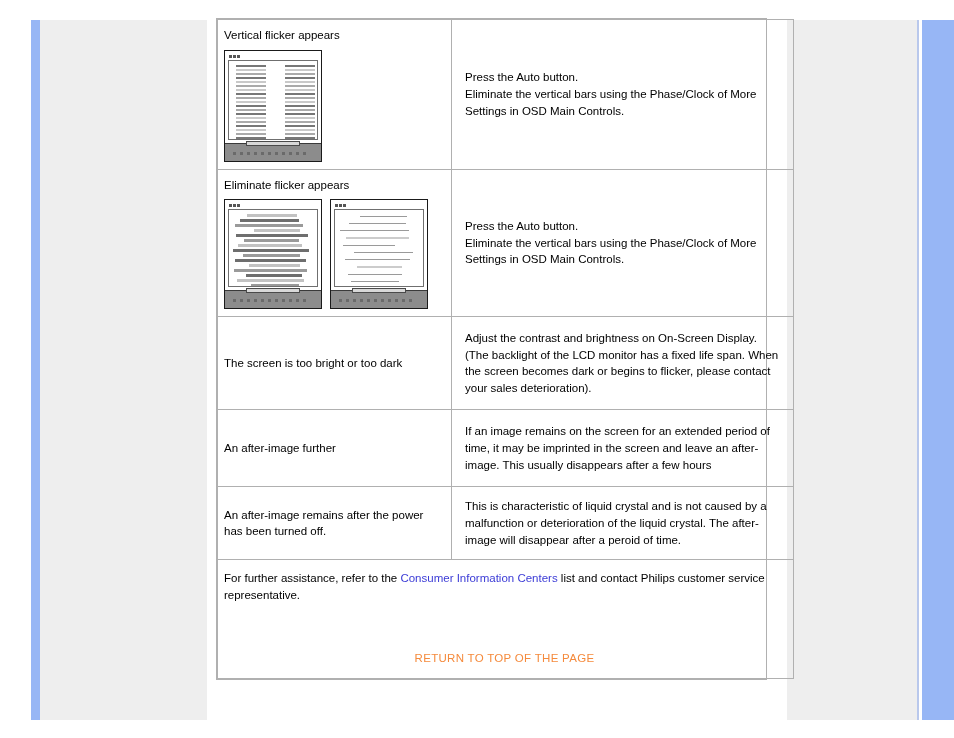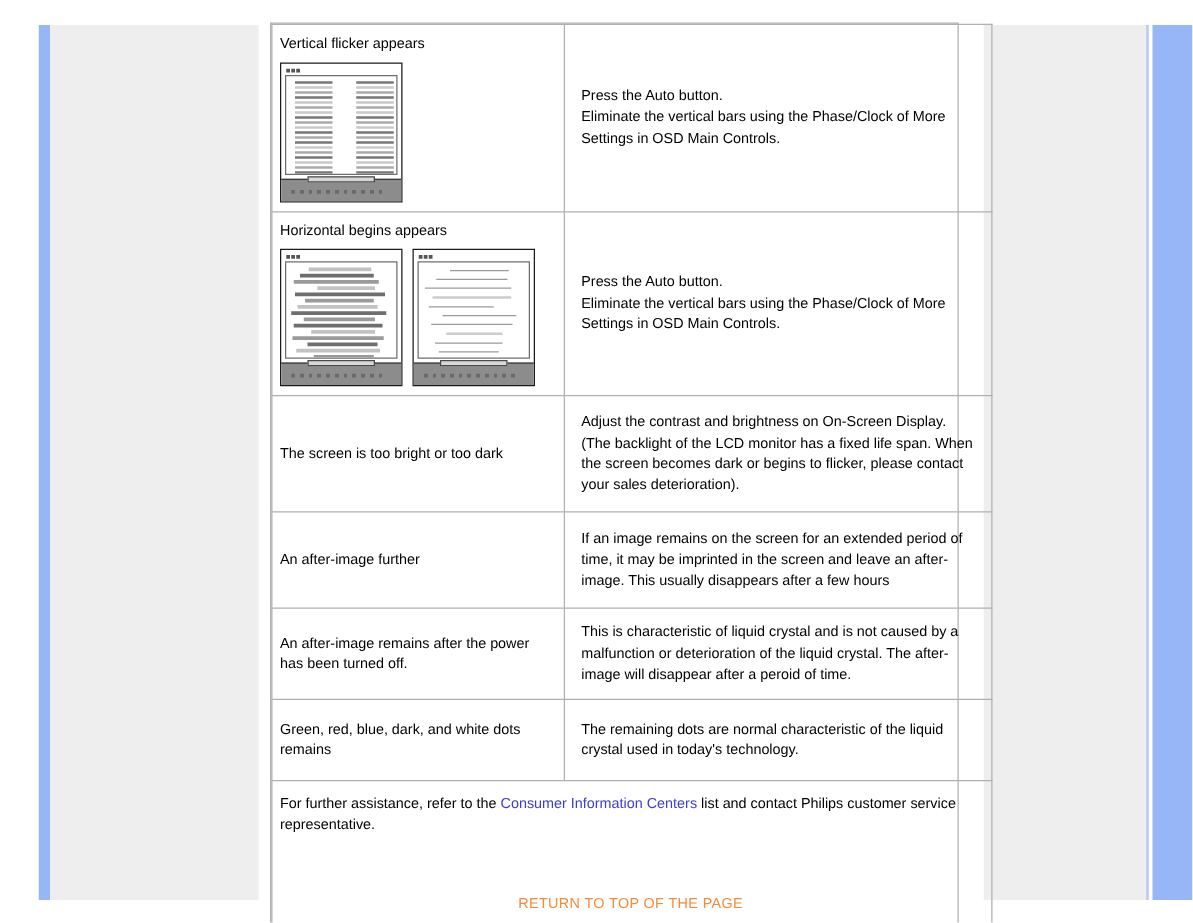--- a/index.html
+++ b/index.html
@@ -287,21 +287,21 @@
           </td>
           <td class="sol">
             <p>Press the Auto button.</p>
             <p>Eliminate the vertical bars using the Phase/Clock of More</p>
             <p>Settings in OSD Main Controls.</p>
           </td>
         </tr>
 
         <tr>
           <td class="sym sym-top">
-            <span class="sym-label">Horizontal begins appears</span>
+            <span class="sym-label">Eliminate flicker appears</span>
             <div class="mon-row">
               <div class="monitor">
                 <div class="mon-titlebar">
                     <i></i>
                     <i></i>
                     <i></i>
                   </div>
                 <div class="mon-screen tall">
                   <div class="hbars">
                     <span class="l" style="width:62%;margin-left:18%"></span>
@@ -382,29 +382,20 @@
           <td class="sym" style="height:58px">
             <span class="sym-label">An after-image remains after the power has been turned off.</span>
           </td>
           <td class="sol">
             <p>This is characteristic of liquid crystal and is not caused by a</p>
             <p>malfunction or deterioration of the liquid crystal. The after-</p>
             <p>image will disappear after a peroid of time.</p>
           </td>
         </tr>
 
-        <tr>
-          <td class="sym" style="height:50px">
-            <span class="sym-label">Green, red, blue, dark, and white dots remains</span>
-          </td>
-          <td class="sol">
-            <p>The remaining dots are normal characteristic of the liquid</p>
-            <p>crystal used in today's technology.</p>
-          </td>
-        </tr>
 
         <tr>
           <td class="footer-cell" colspan="2">
             <div><span>For further assistance, refer to the </span><a class="link" href="#">Consumer Information Centers</a><span> list and contact Philips customer service representative.</span></div>
             <div class="return-top"><a href="#">RETURN TO TOP OF THE PAGE</a></div>
           </td>
         </tr>
 
       </tbody>
     </table>

